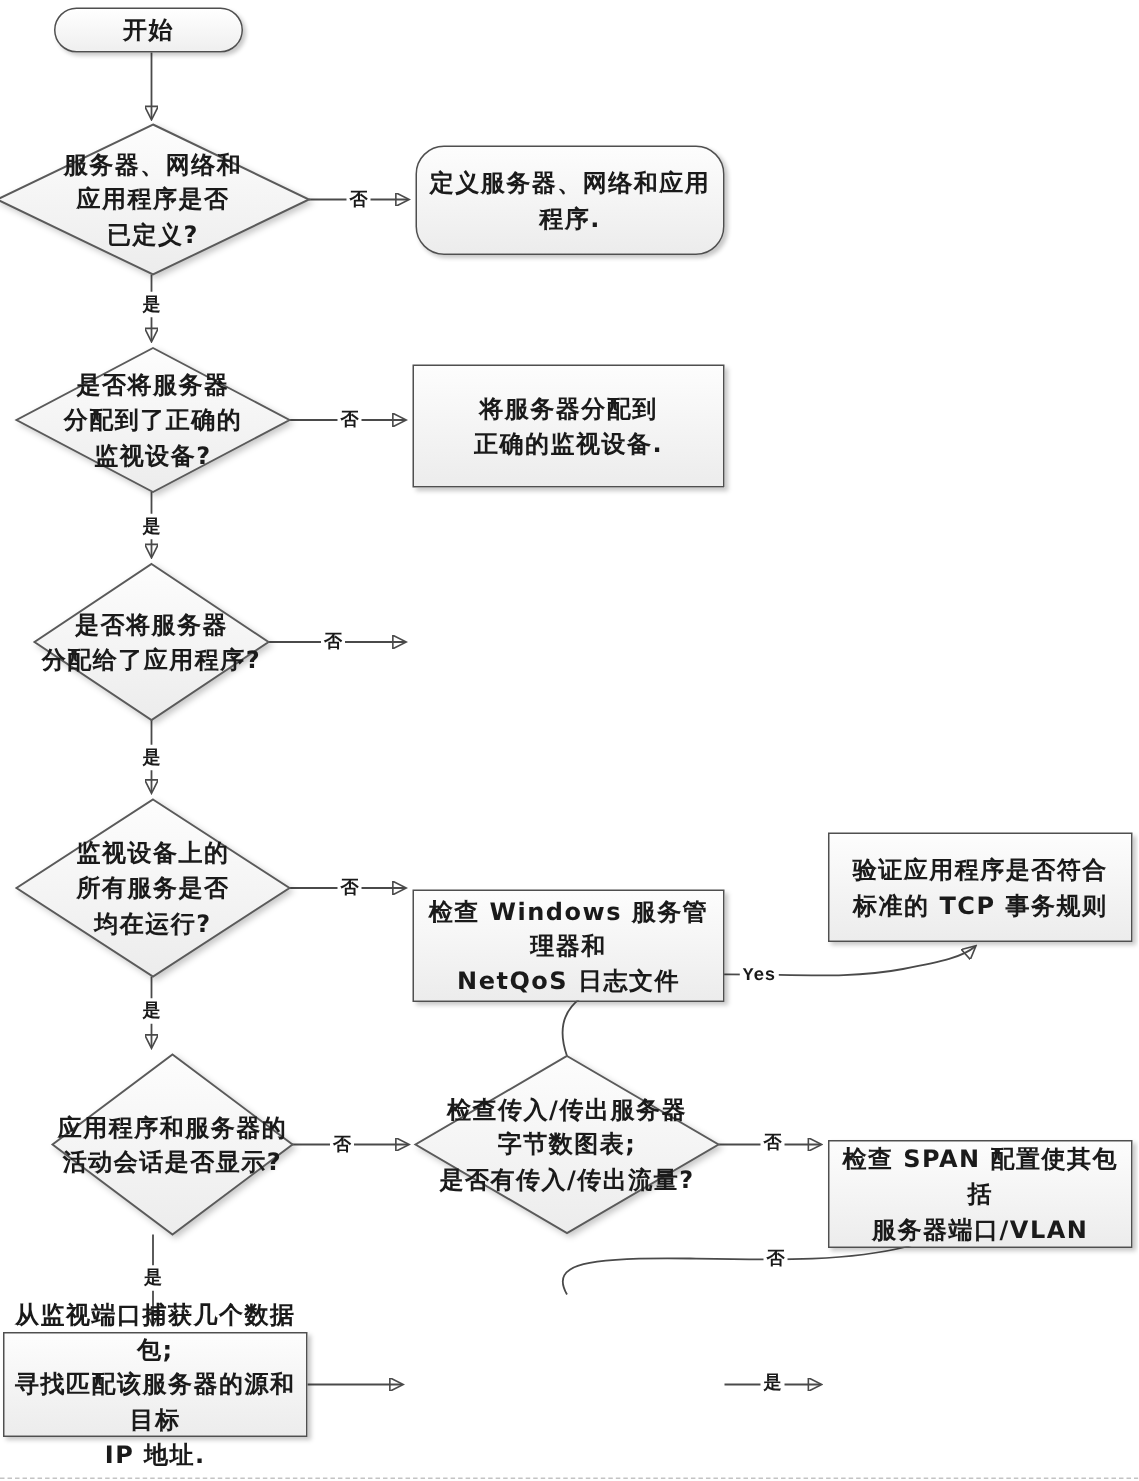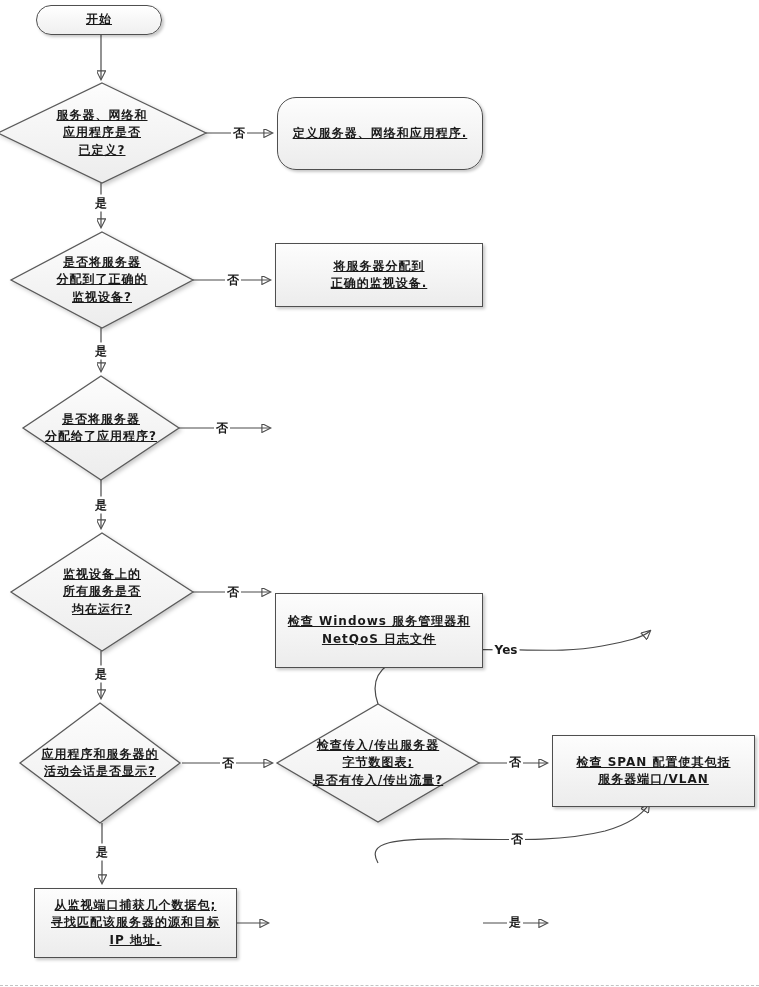--- a/index.html
+++ b/index.html
@@ -1,22 +1,22 @@
 <!DOCTYPE html>
 <html><head>
 <meta charset="utf-8">
 <style>
   html,body{margin:0;padding:0;background:#fff;}
   body{font-family:"DejaVu Sans",sans-serif;}
   #canvas{position:relative;width:759px;height:987px;background:#fff;overflow:hidden;}
   .node{position:absolute;box-sizing:border-box;}
   .node .txt{
     position:absolute;inset:0;display:flex;align-items:center;justify-content:center;
-    text-align:center;white-space:pre-line;font-size:12px;font-weight:bold;
-    color:#1a1a1a;line-height:1.45;letter-spacing:1px;padding:2px;text-decoration:underline;
+    text-align:center;white-space:pre-line;font-size:16px;font-weight:bold;
+    color:#1a1a1a;line-height:1.45;letter-spacing:1px;padding:2px;
   }
   .process{
     border:1.4px solid #4f4f4f;
     background:linear-gradient(#fdfdfd,#ececec);
     box-shadow:2px 2px 3px rgba(0,0,0,0.22);
   }
   .terminator{
     border:1.4px solid #4f4f4f;border-radius:16px;
     background:linear-gradient(#ffffff,#efefef);
     box-shadow:2px 2px 3px rgba(0,0,0,0.22);
@@ -68,21 +68,21 @@
     <div class="edge-label" style="left: 101px; top: 203px;">是</div>
     <div class="edge-label" style="left: 233px; top: 280px;">否</div>
     <div class="edge-label" style="left: 101px; top: 351px;">是</div>
     <div class="edge-label" style="left: 222px; top: 428px;">否</div>
     <div class="edge-label" style="left: 101px; top: 505px;">是</div>
     <div class="edge-label" style="left: 233px; top: 592px;">否</div>
     <div class="edge-label" style="left: 101px; top: 674px;">是</div>
     <div class="edge-label" style="left: 228px; top: 763px;">否</div>
     <div class="edge-label" style="left: 102px; top: 852px;">是</div>
     <div class="edge-label" style="left: 515px; top: 762px;">否</div>
-    <div class="edge-label" style="left: 506px; top: 650px;">Yes</div>
+    <div class="edge-label" style="left: 506px; top: 650px; font-family: Liberation Mono, monospace;">Yes</div>
     <div class="edge-label" style="left: 517px; top: 839px;">否</div>
     <div class="edge-label" style="left: 515px; top: 922px;">是</div>
     <div class="node terminator" style="left: 36px; top: 5px; width: 126px; height: 30px;">
       <div class="txt">开始</div>
     </div>
     <div class="node decision" style="left: -2px; top: 83px; width: 208px; height: 100px;">
       <svg width="208" height="100" viewBox="0 0 208 100">
         <polygon points="104,0 208,50 104,100 0,50"></polygon>
       </svg>
       <div class="txt">服务器、网络和
@@ -93,21 +93,21 @@
       <div class="txt">定义服务器、网络和应用程序.</div>
     </div>
     <div class="node decision" style="left: 11px; top: 232px; width: 182px; height: 96px;">
       <svg width="182" height="96" viewBox="0 0 182 96">
         <polygon points="91,0 182,48 91,96 0,48"></polygon>
       </svg>
       <div class="txt">是否将服务器
 分配到了正确的
 监视设备?</div>
     </div>
-    <div class="node process" style="left: 275px; top: 243px; width: 208px; height: 64px;">
+    <div class="node process" style="left: 275px; top: 243px; width: 208px; height: 82px;">
       <div class="txt">将服务器分配到
 正确的监视设备.</div>
     </div>
     <div class="node decision" style="left: 23px; top: 376px; width: 156px; height: 104px;">
       <svg width="156" height="104" viewBox="0 0 156 104">
         <polygon points="78,0 156,52 78,104 0,52"></polygon>
       </svg>
       <div class="txt">是否将服务器
 分配给了应用程序?</div>
     </div>
@@ -116,37 +116,41 @@
         <polygon points="91,0 182,59 91,118 0,59"></polygon>
       </svg>
       <div class="txt">监视设备上的
 所有服务是否
 均在运行?</div>
     </div>
     <div class="node process" style="left: 275px; top: 553px; width: 208px; height: 75px; margin-top: 40px;">
       <div class="txt">检查 Windows 服务管理器和
 NetQoS 日志文件</div>
     </div>
-    <div class="node decision" style="left: 20px; top: 703px; width: 160px; height: 120px;">
+    <div class="node process" style="left: 552px; top: 555px; width: 203px; height: 73px;">
+      <div class="txt">验证应用程序是否符合
+标准的 TCP 事务规则</div>
+    </div>
+    <div class="node decision" style="left: 35px; top: 703px; width: 160px; height: 120px;">
       <svg width="160" height="120" viewBox="0 0 160 120">
         <polygon points="80,0 160,60 80,120 0,60"></polygon>
       </svg>
       <div class="txt">应用程序和服务器的
 活动会话是否显示?</div>
     </div>
     <div class="node decision" style="left: 277px; top: 704px; width: 202px; height: 118px;">
       <svg width="202" height="118" viewBox="0 0 202 118">
         <polygon points="101,0 202,59 101,118 0,59"></polygon>
       </svg>
       <div class="txt">检查传入/传出服务器
 字节数图表;
 是否有传入/传出流量?</div>
     </div>
-    <div class="node process" style="left: 552px; top: 735px; width: 203px; height: 72px; padding-left: 12px;">
+    <div class="node process" style="left: 552px; top: 760px; width: 203px; height: 72px; padding-left: 12px;">
       <div class="txt">检查 SPAN 配置使其包括
 服务器端口/VLAN</div>
     </div>
-    <div class="node process" style="left: 2px; top: 888px; width: 203px; height: 70px; margin-left: 32px;">
+    <div class="node process" style="left: 2px; top: 888px; width: 203px; height: 70px;">
       <div class="txt">从监视端口捕获几个数据包;
 寻找匹配该服务器的源和目标
 IP 地址.</div>
     </div>
   </div>
 
 </body></html>

